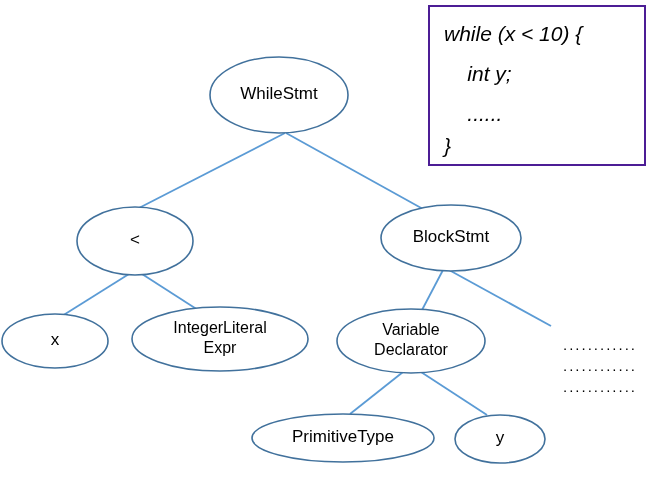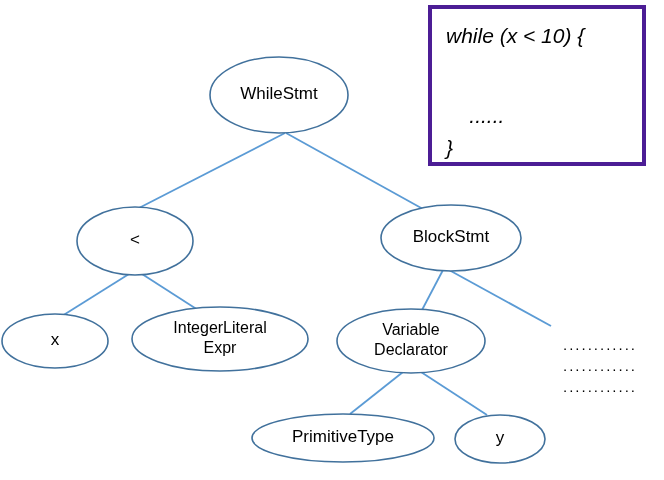--- a/index.html
+++ b/index.html
@@ -59,21 +59,21 @@
     white-space: nowrap;
     line-height: 1;
   }
   #code-box {
     position: absolute;
     left: 428px;
     top: 5px;
     width: 218px;
     height: 161px;
     box-sizing: border-box;
-    border: 4px solid #4c1d95;
+    border: 2px solid #4c1d95;
     background: #ffffff;
   }
   #code-box .code-line {
     font-family: "Liberation Sans", sans-serif;
     font-style: italic;
     font-size: 21px;
     color: #000000;
     white-space: pre;
     line-height: 1.0;
     position: absolute;
@@ -139,17 +139,18 @@
   </svg>
 
   <div id="ellipsis-group">
       <div class="ellipsis-row" style="left: 563px; top: 337px;">............</div>
       <div class="ellipsis-row" style="left: 563px; top: 358px;">............</div>
       <div class="ellipsis-row" style="left: 563px; top: 379px;">............</div>
     </div>
 
   <div id="code-box">
     <div class="code-line l0">while (x &lt; 10) {</div>
+    <div class="code-line l1">    int y;</div>
     <div class="code-line l2">    ......</div>
     <div class="code-line l3">}</div>
   </div>
 
 </div>
 
 </body></html>

